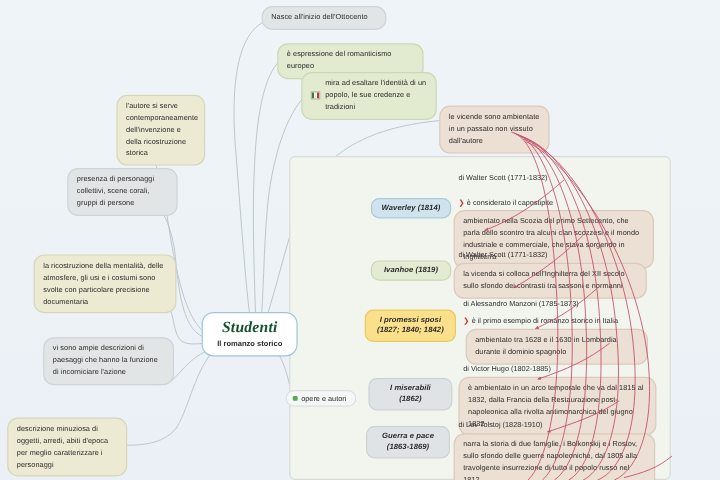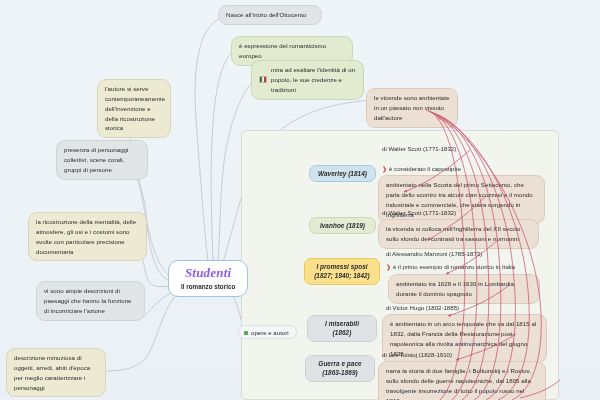--- a/index.html
+++ b/index.html
@@ -99,21 +99,21 @@
     border: 1px solid #9dc6dd;
     border-radius: 10px;
     text-align: center;
     padding: 5px 12px 6px 12px;
   }
   #central-title {
     font-family: "Liberation Serif", serif;
     font-style: italic;
     font-weight: bold;
     font-size: 13px;
-    color: #8b5cf6;
+    color: #14532d;
     line-height: 1.1;
     letter-spacing: 0.2px;
   }
   #central-sub {
     font-size: 6.3px;
     font-weight: bold;
     color: #2b2b2b;
     margin-top: 3px;
   }
 

